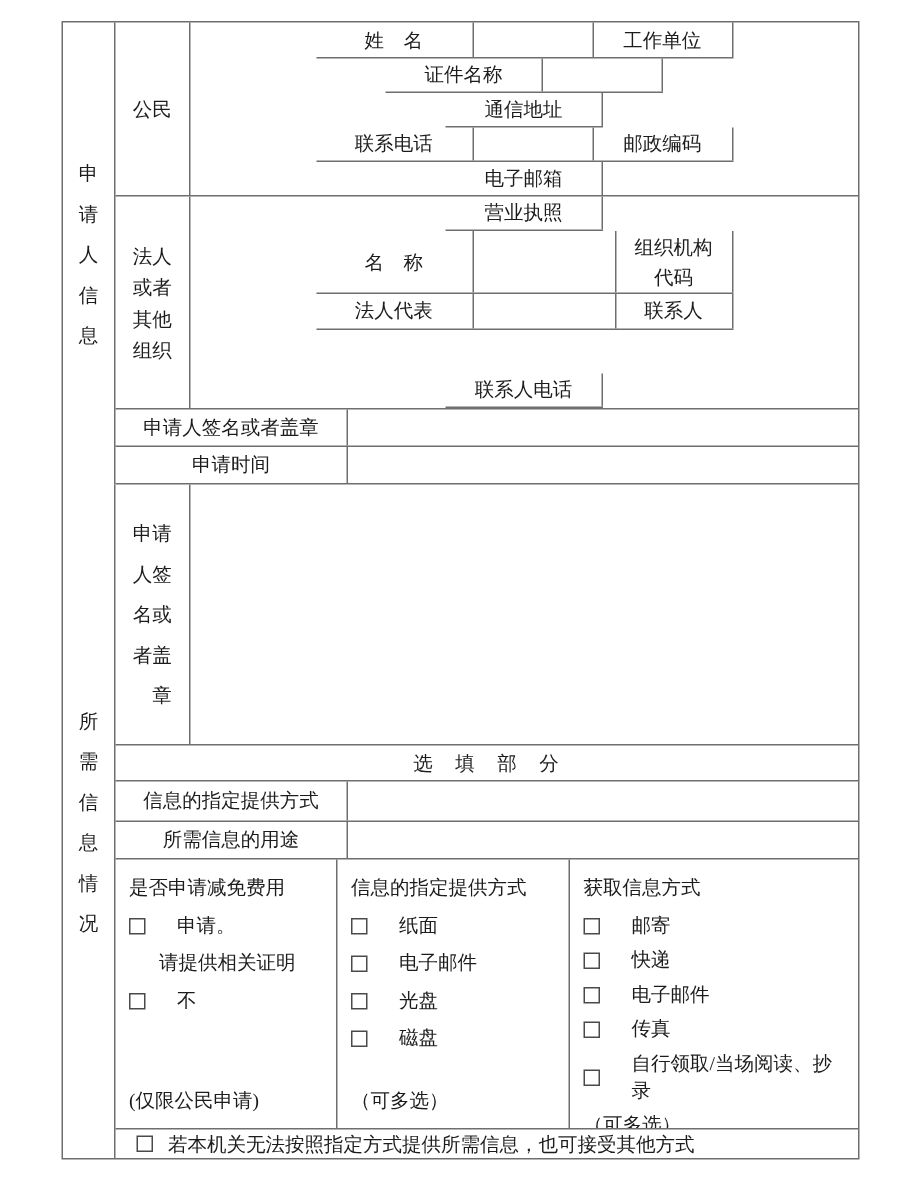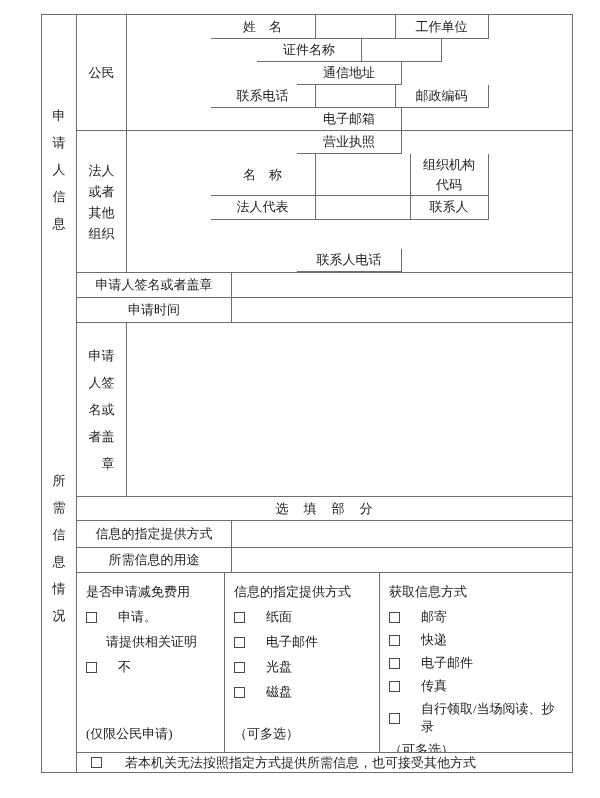--- a/index.html
+++ b/index.html
@@ -65,21 +65,21 @@
   .opt-tight { margin-bottom: 5px; }
   .cb {
     width: 11px; height: 11px; border: 1px solid #4a4a4a;
     flex: none; display: inline-block; background: #fff;
   }
   .sub { margin-left: 20px; margin-bottom: 7px; }
   .mnote { margin-top: auto; }
   .note-row {
     border-bottom: none; flex: 1;
     display: flex; align-items: center;
-    padding-left: 14px; gap: 23px; text-align: left;
+    padding-left: 14px; gap: 10px; text-align: left;
   }
 </style>
 </head>
 <body>
 
 <div class="tbl">
 
   <div class="sec sec1">
     <div class="colA">
       <div class="vchars">申请人信息</div>

